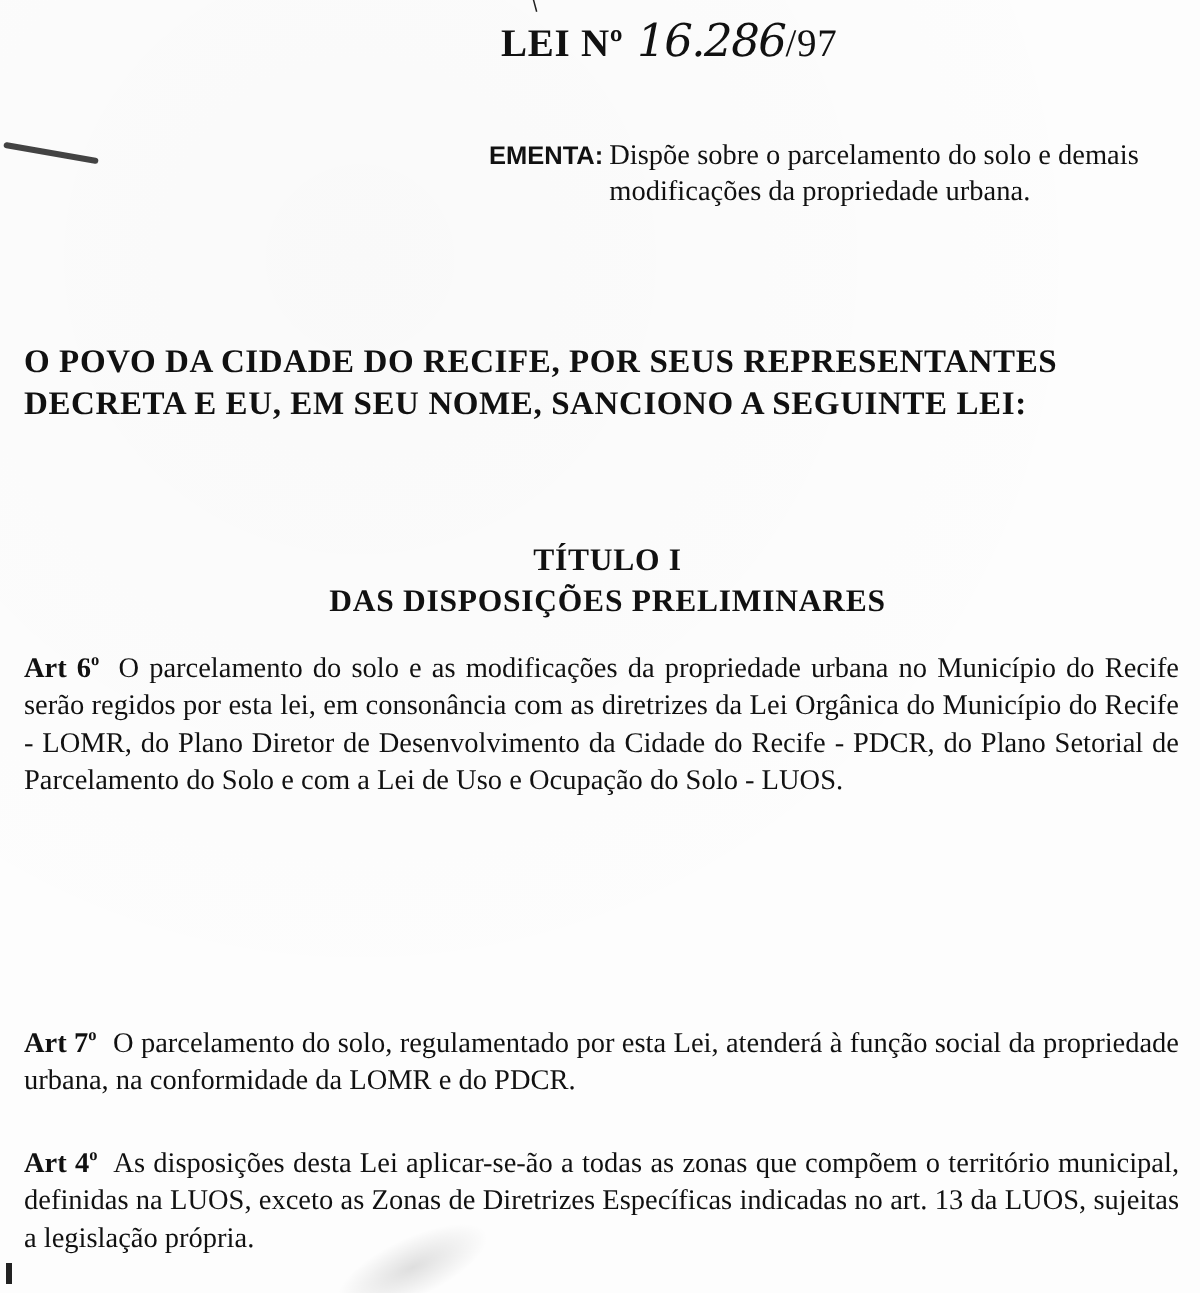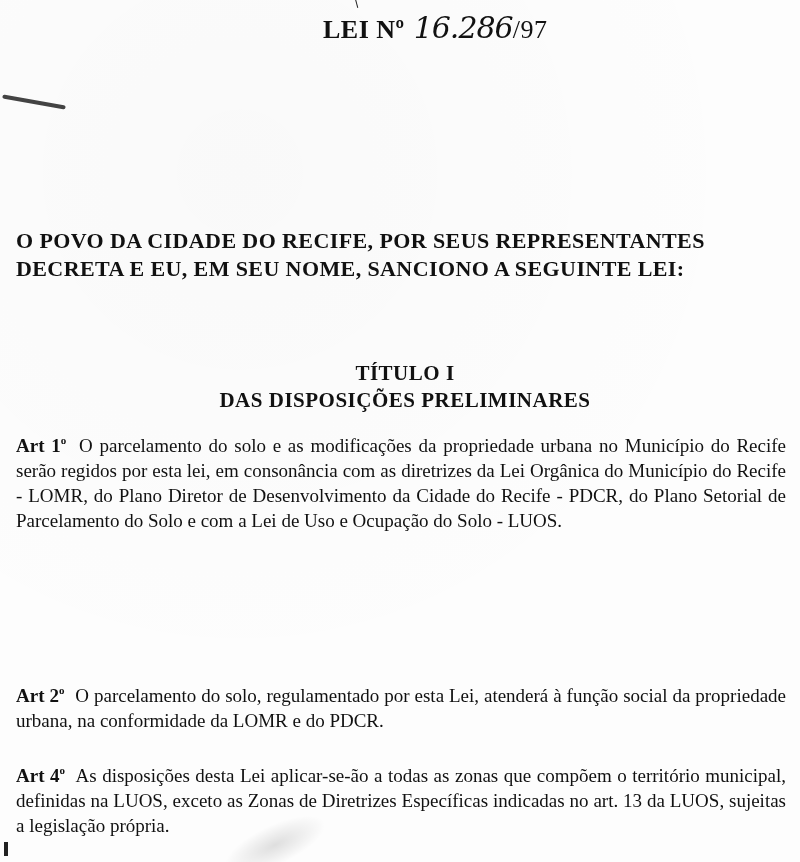--- a/index.html
+++ b/index.html
@@ -19,21 +19,21 @@
       position: absolute;
       left: 0; top: 0;
       width: 800px; height: 862px;
       background:
         radial-gradient(circle at 30% 20%, rgba(0,0,0,0.015) 0, rgba(0,0,0,0) 60%),
         #fdfdfd;
     }
     
     .law-number {
       position: absolute;
-      left: 323px;
+      left: 334px;
       top: 10px;
       font-size: 26px;
       font-weight: bold;
       letter-spacing: 0.5px;
       white-space: nowrap;
     }
     .law-number .prefix { font-weight: bold; }
     .law-number .handwritten {
       font-family: "DejaVu Serif", serif;
       font-style: italic;
@@ -144,36 +144,40 @@
 <div class="page">
 
   <div class="top-mark"></div>
   <div class="margin-stroke"></div>
 
   <div class="law-number">
     <span class="prefix">LEI Nº</span>
     <span class="handwritten">16.286</span><span class="year">/97</span>
   </div>
 
+  <div class="ementa">
+    <span class="ementa-label">EMENTA:</span>
+    <span class="ementa-text">Dispõe sobre o parcelamento do solo e demais modificações da propriedade urbana.</span>
+  </div>
 
   <div class="proclamation">O POVO DA CIDADE DO RECIFE, POR SEUS REPRESENTANTES DECRETA E EU, EM SEU NOME, SANCIONO A SEGUINTE LEI:</div>
 
   <div class="title-block">
     <div>TÍTULO I</div>
     <div>DAS DISPOSIÇÕES PRELIMINARES</div>
   </div>
 
   <div class="article" id="art1">
-    <span class="lead"><span>Art 1</span><sup>o</sup></span>
+    <span class="lead"><span>Art 6</span><sup>o</sup></span>
     <span>O parcelamento do solo e as modificações da propriedade urbana no Município do Recife serão regidos por esta lei, em consonância com as diretrizes da Lei Orgânica do Município do Recife - LOMR, do Plano Diretor de Desenvolvimento da Cidade do Recife - PDCR, do Plano Setorial de Parcelamento do Solo e com a Lei de Uso e Ocupação do Solo - LUOS.</span>
   </div>
 
 
   <div class="article" id="art2">
-    <span class="lead"><span>Art 2</span><sup>o</sup></span>
+    <span class="lead"><span>Art 7</span><sup>o</sup></span>
     <span>O parcelamento do solo, regulamentado por esta Lei, atenderá à função social da propriedade urbana, na conformidade da LOMR e do PDCR.</span>
   </div>
 
   <div class="article" id="art3">
     <span class="lead"><span>Art 4</span><sup>o</sup></span>
     <span>As disposições desta Lei aplicar-se-ão a todas as zonas que compõem o território municipal, definidas na LUOS, exceto as Zonas de Diretrizes Específicas indicadas no art. 13 da LUOS, sujeitas a legislação própria.</span>
   </div>
 
   <div class="smudge"></div>
   <div class="bottom-mark"></div>

